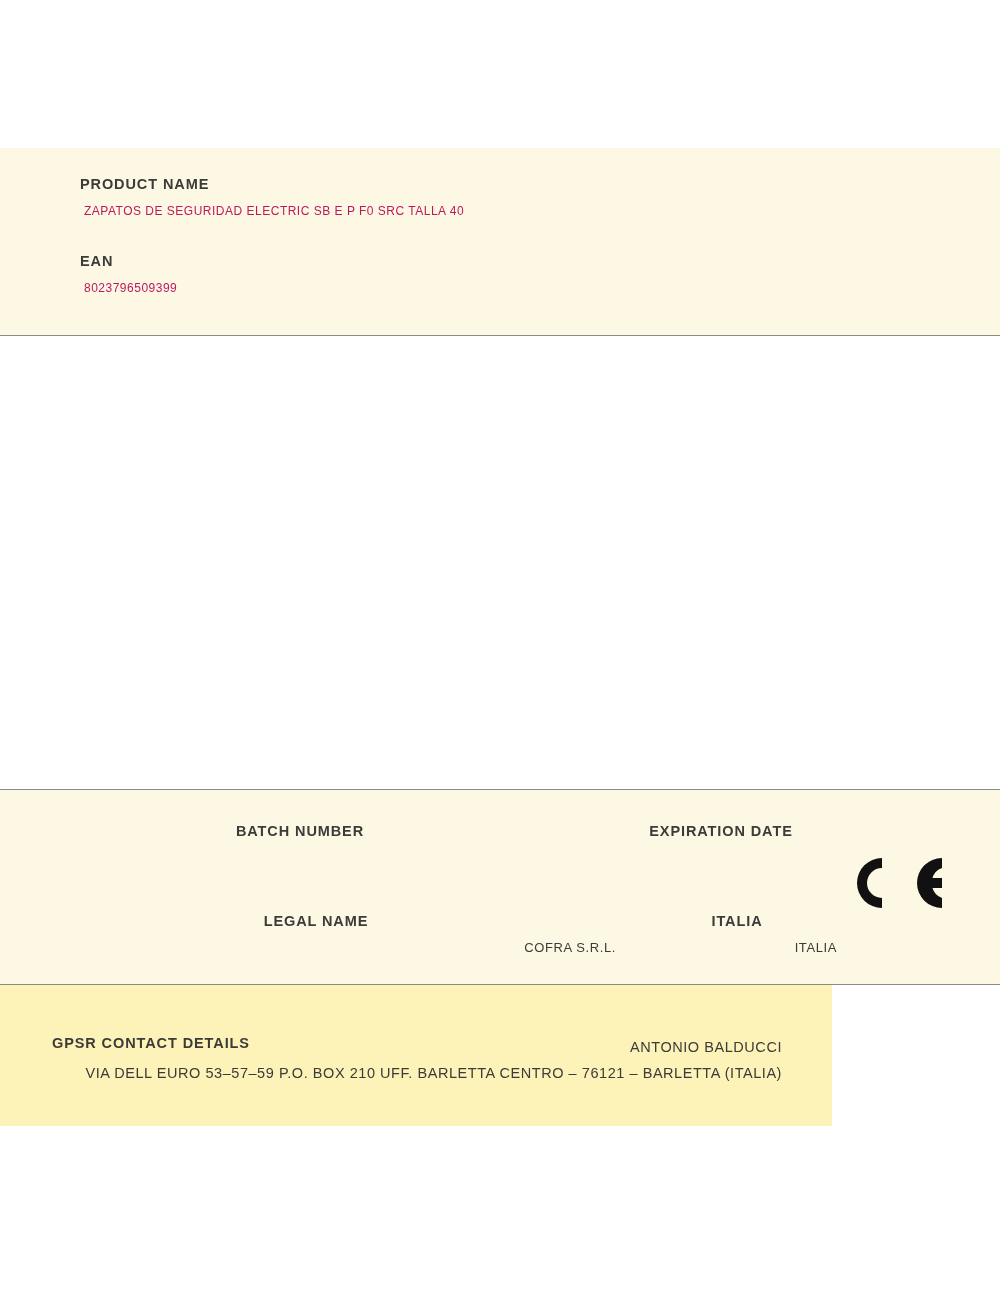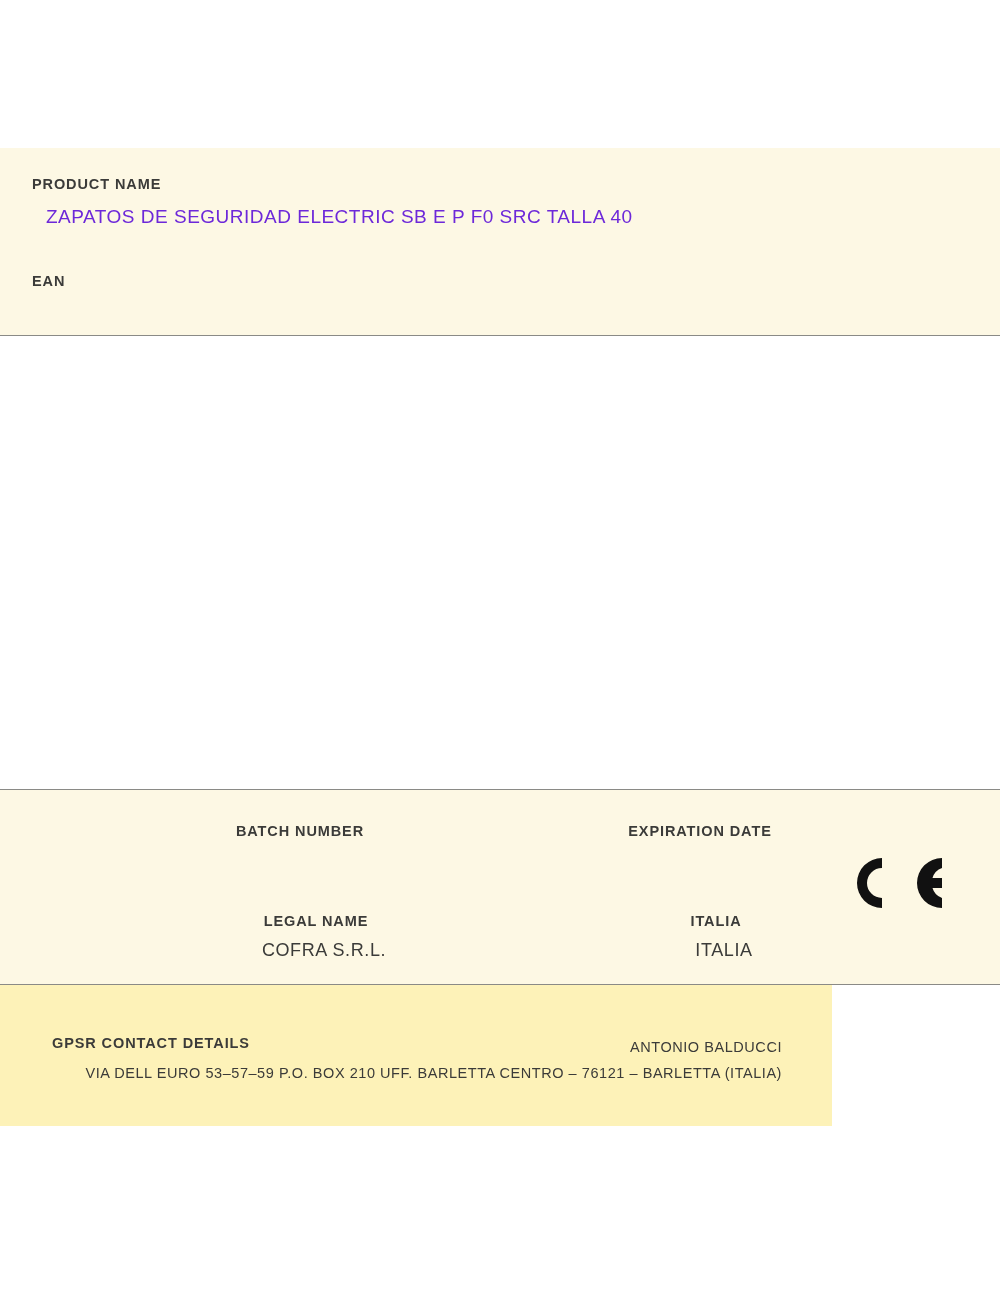--- a/index.html
+++ b/index.html
@@ -27,34 +27,34 @@
     left: 0;
     top: 148px;
     width: 1000px;
     height: 188px;
     background: #fdf8e4;
     border-top: 1px solid #fdf8e4;
     border-bottom: 1px solid #8a8a86;
     box-sizing: border-box;
   }
   .product-inner {
-    padding: 27px 52px 0 32px;
+    padding: 27px 52px 0 80px;
   }
   .field-label {
     font-size: 14.5px;
     font-weight: bold;
     letter-spacing: 0.9px;
     color: #3b3b39;
     margin: 0 0 12px 0;
   }
   .field-value {
-    font-size: 19px;
+    font-size: 12px;
     letter-spacing: 0.5px;
-    color: #6d28d9;
-    margin: 14px;
+    color: #be185d;
+    margin: 4px;
   }
   .field-gap {
     height: 31px;
   }
 
   
   .blank-area {
     position: absolute;
     left: 0;
     top: 336px;
@@ -73,20 +73,21 @@
     background: #fdf8e4;
     border-top: 1px solid #8a8a86;
     border-bottom: 1px solid #8a8a86;
     box-sizing: border-box;
   }
   .info-row {
     position: absolute;
     left: 0;
     width: 1000px;
     display: flex;
+    gap: 21px;
   }
   .info-row.row1 { top: 33px; }
   .info-row.row2 { top: 123px; padding-left: 16px; }
 
   .col-a {
     width: 600px;
     text-align: center;
     box-sizing: border-box;
   }
   .col-b {
@@ -95,25 +96,26 @@
     box-sizing: border-box;
   }
   .info-label {
     font-size: 14.5px;
     font-weight: bold;
     letter-spacing: 0.9px;
     color: #3b3b39;
     margin: 0;
   }
   .info-value {
-    font-size: 18px;
+    font-size: 13px;
     letter-spacing: 0.6px;
     color: #3b3b39;
     margin: 11px 0 0 16px;
     min-height: 16px;
+    text-align: right;
   }
 
   
   .ce-mark {
     position: absolute;
     right: 48px;
     top: 62px;
     width: 110px;
     height: 62px;
   }
@@ -166,20 +168,21 @@
 <body>
 
 <div class="page">
 
   <div class="product-block">
     <div class="product-inner">
       <p class="field-label">PRODUCT NAME</p>
       <p class="field-value">ZAPATOS DE SEGURIDAD ELECTRIC SB E P F0 SRC TALLA 40</p>
       <div class="field-gap"></div>
       <p class="field-label">EAN</p>
+      <p class="field-value">8023796509399</p>
     </div>
   </div>
 
   <div class="blank-area"></div>
 
   <div class="info-block">
 
     <div class="info-row row1">
       <div class="col-a">
         <p class="info-label">BATCH NUMBER</p>

